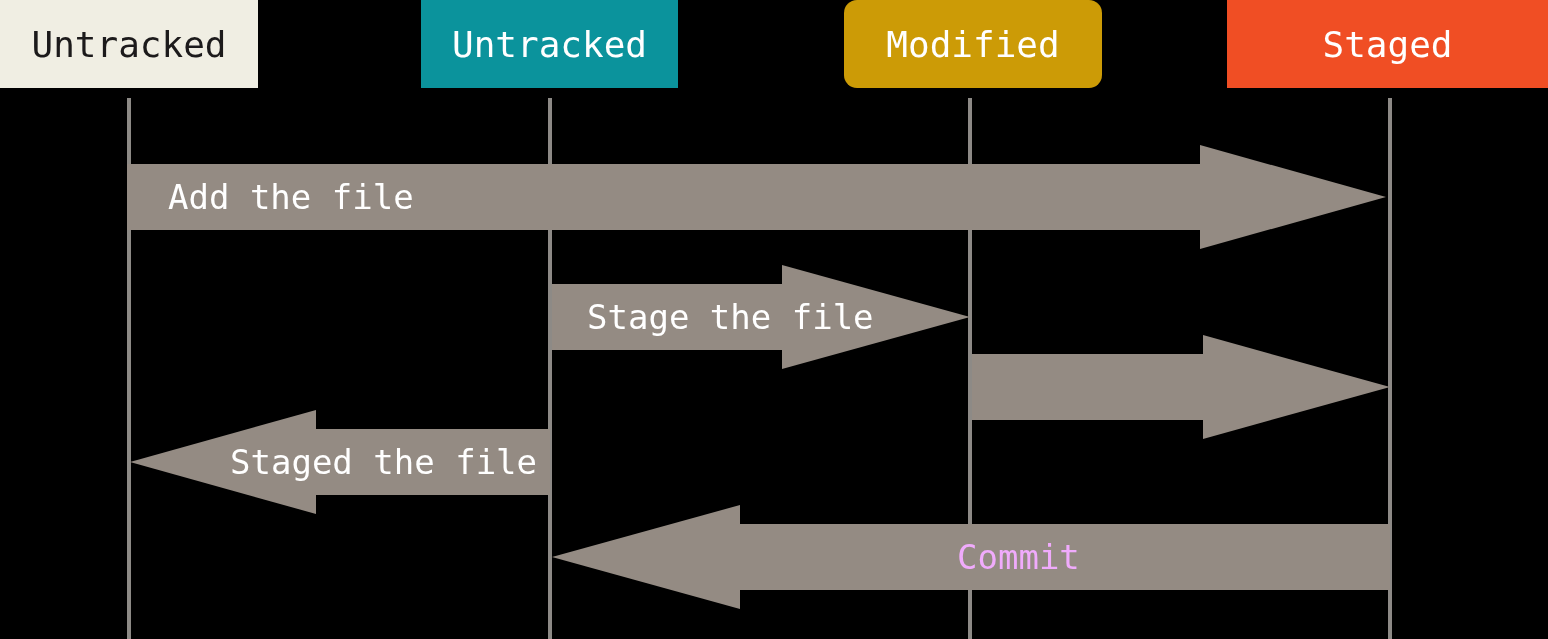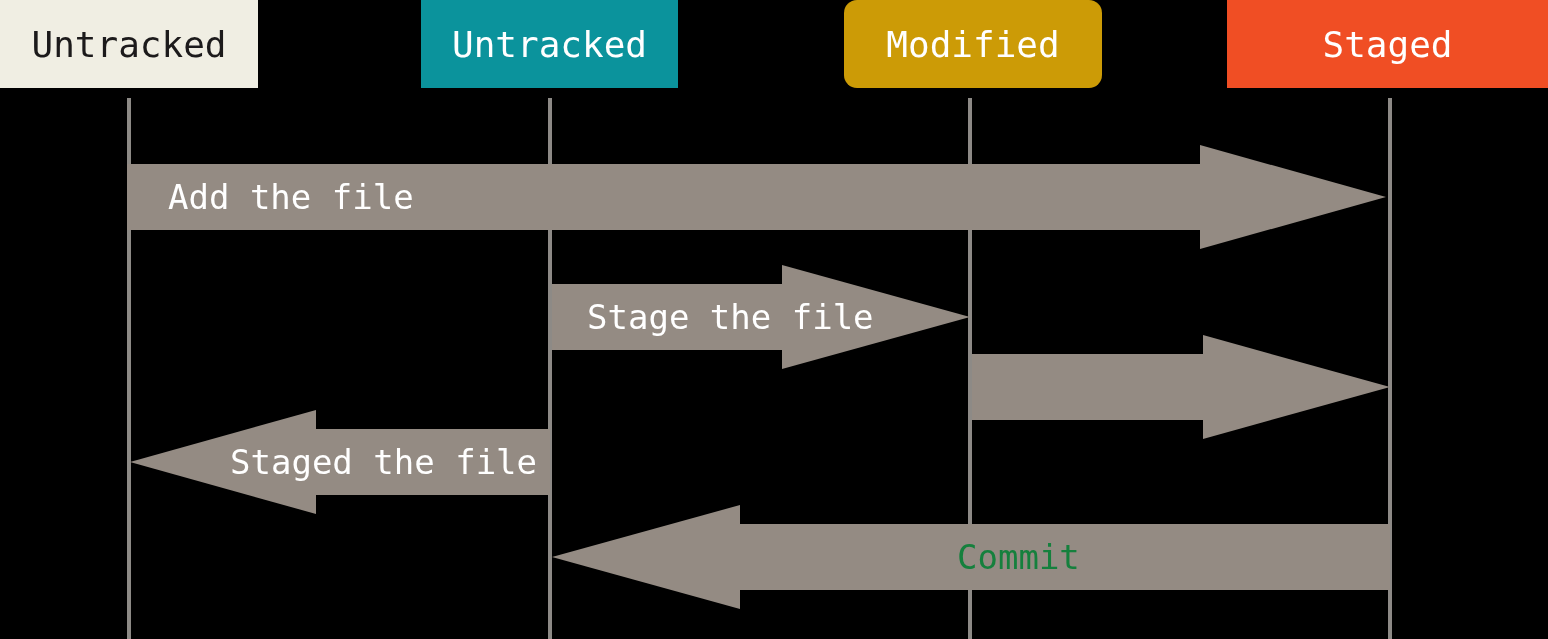--- a/index.html
+++ b/index.html
@@ -146,16 +146,16 @@
 
   <div class="arrow dir-left" id="arrow-remove">
     <div class="body" style="background: rgb(148, 139, 131);"></div>
     <div class="head" style="border-right-color: rgb(148, 139, 131);"></div>
     <span class="label" style="color: rgb(255, 255, 255);">Staged the file</span>
   </div>
 
   <div class="arrow dir-left" id="arrow-commit">
     <div class="body" style="background: rgb(148, 139, 131);"></div>
     <div class="head" style="border-right-color: rgb(148, 139, 131);"></div>
-    <span class="label" style="color: #15803d;">Commit</span>
+    <span class="label" style="color: #f0abfc;">Commit</span>
   </div>
 
 </div>
 
 </body></html>

